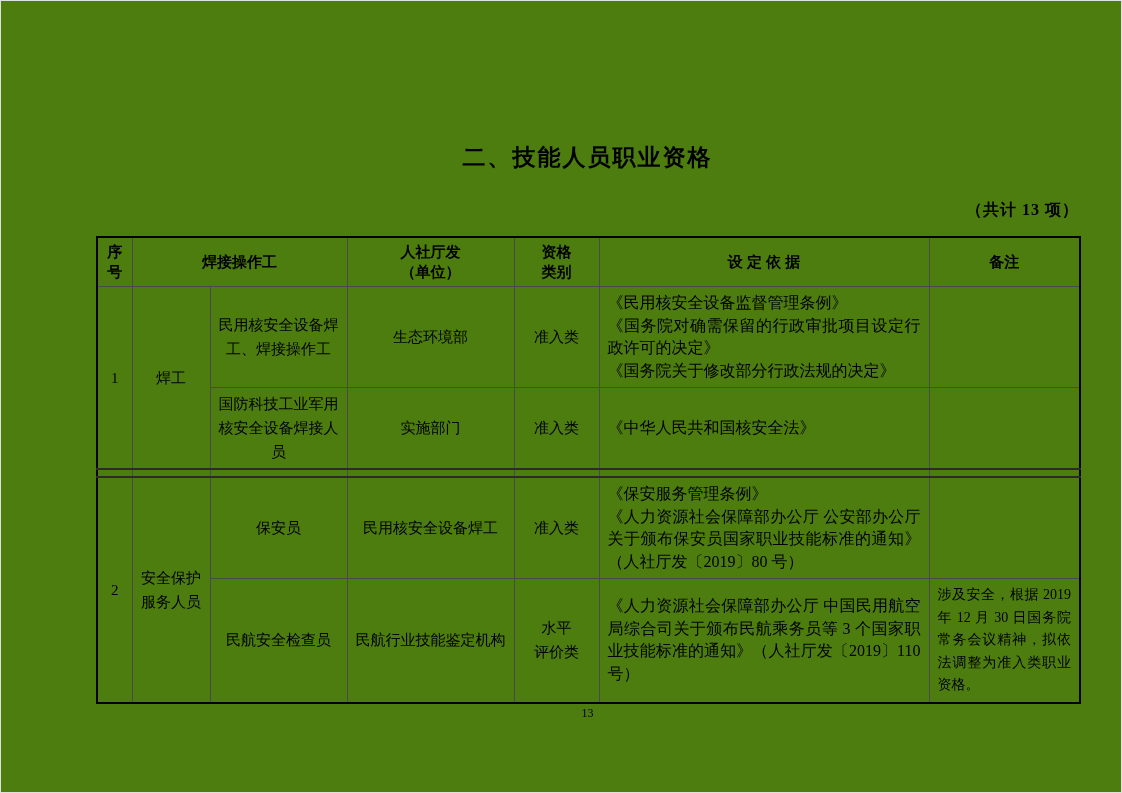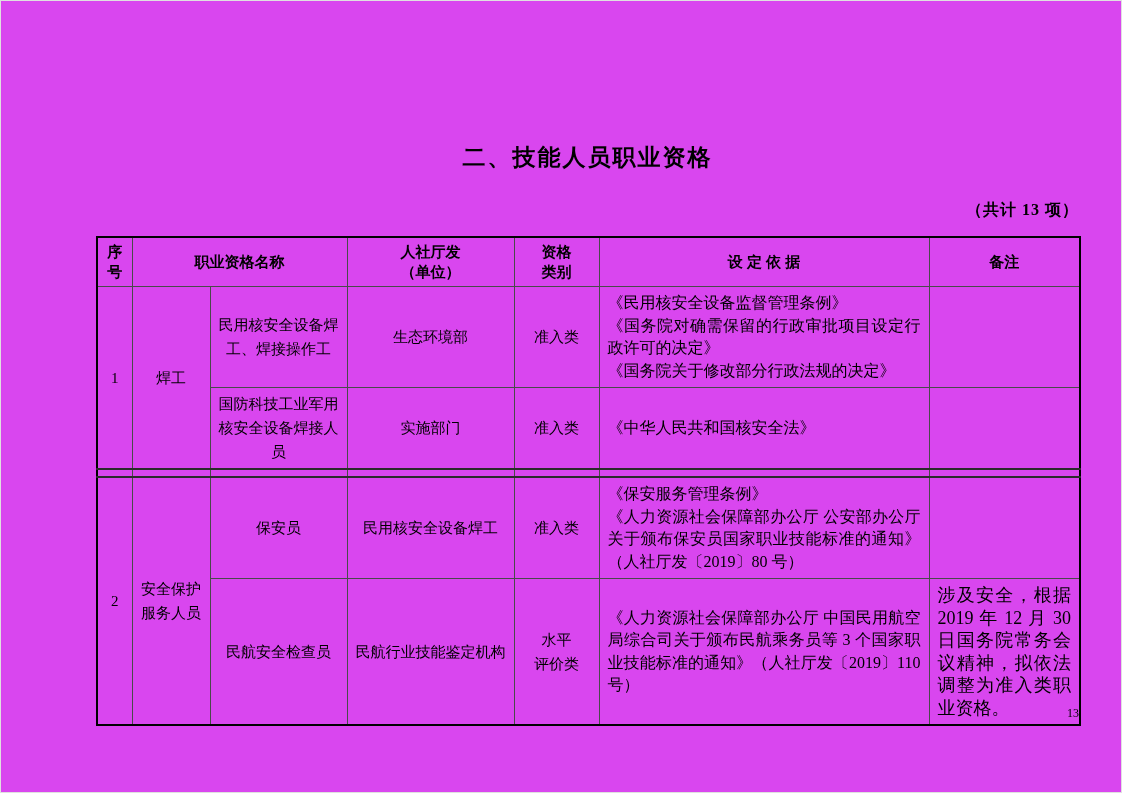--- a/index.html
+++ b/index.html
@@ -5,21 +5,21 @@
   * { margin: 0; padding: 0; box-sizing: border-box; }
   html, body { background: #ffffff; }
   body {
     width: 1122px; height: 793px;
     font-family: "Liberation Serif", "DejaVu Serif", serif;
     color: #000;
   }
   .page {
     position: relative;
     width: 1122px; height: 793px;
-    background: #d946ef;
+    background: #4d7c0f;
     border: 1px solid #e0e0e0;
     overflow: hidden;
   }
   .content {
     position: absolute;
     left: 95px; top: 0;
     width: 983px; height: 793px;
   }
   .doc-title {
     position: absolute; top: 141px; left: 0; width: 100%;
@@ -72,27 +72,27 @@
   }
   td.basis-cell {
     text-align: justify;
     font-size: 16px;
     line-height: 22.5px;
     padding: 5px 8px;
   }
   td.basis-cell .law { text-align: justify; }
   td.remark-cell {
     text-align: justify;
-    font-size: 18px;
+    font-size: 14px;
     line-height: 22.5px;
     padding: 5px 8px;
   }
   .page-number {
     position: absolute; top: 705px; left: 0; width: 100%;
-    text-align: right;
+    text-align: center;
     font-size: 12px;
   }
 </style>
 </head>
 <body>
 
 <div class="page">
   <div class="content">
 
     <div class="doc-title">二、技能人员职业资格</div>
@@ -107,21 +107,21 @@
         <col style="width:85px">
         <col style="width:330px">
         <col style="width:151px">
       </colgroup>
       <thead>
         <tr>
           <th>
             <div>序</div>
             <div>号</div>
           </th>
-          <th colspan="2">职业资格名称</th>
+          <th colspan="2">焊接操作工</th>
           <th>
             <div>人社厅发</div>
             <div>（单位）</div>
           </th>
           <th>
             <div>资格</div>
             <div>类别</div>
           </th>
           <th>设 定 依 据</th>
           <th>备注</th>

